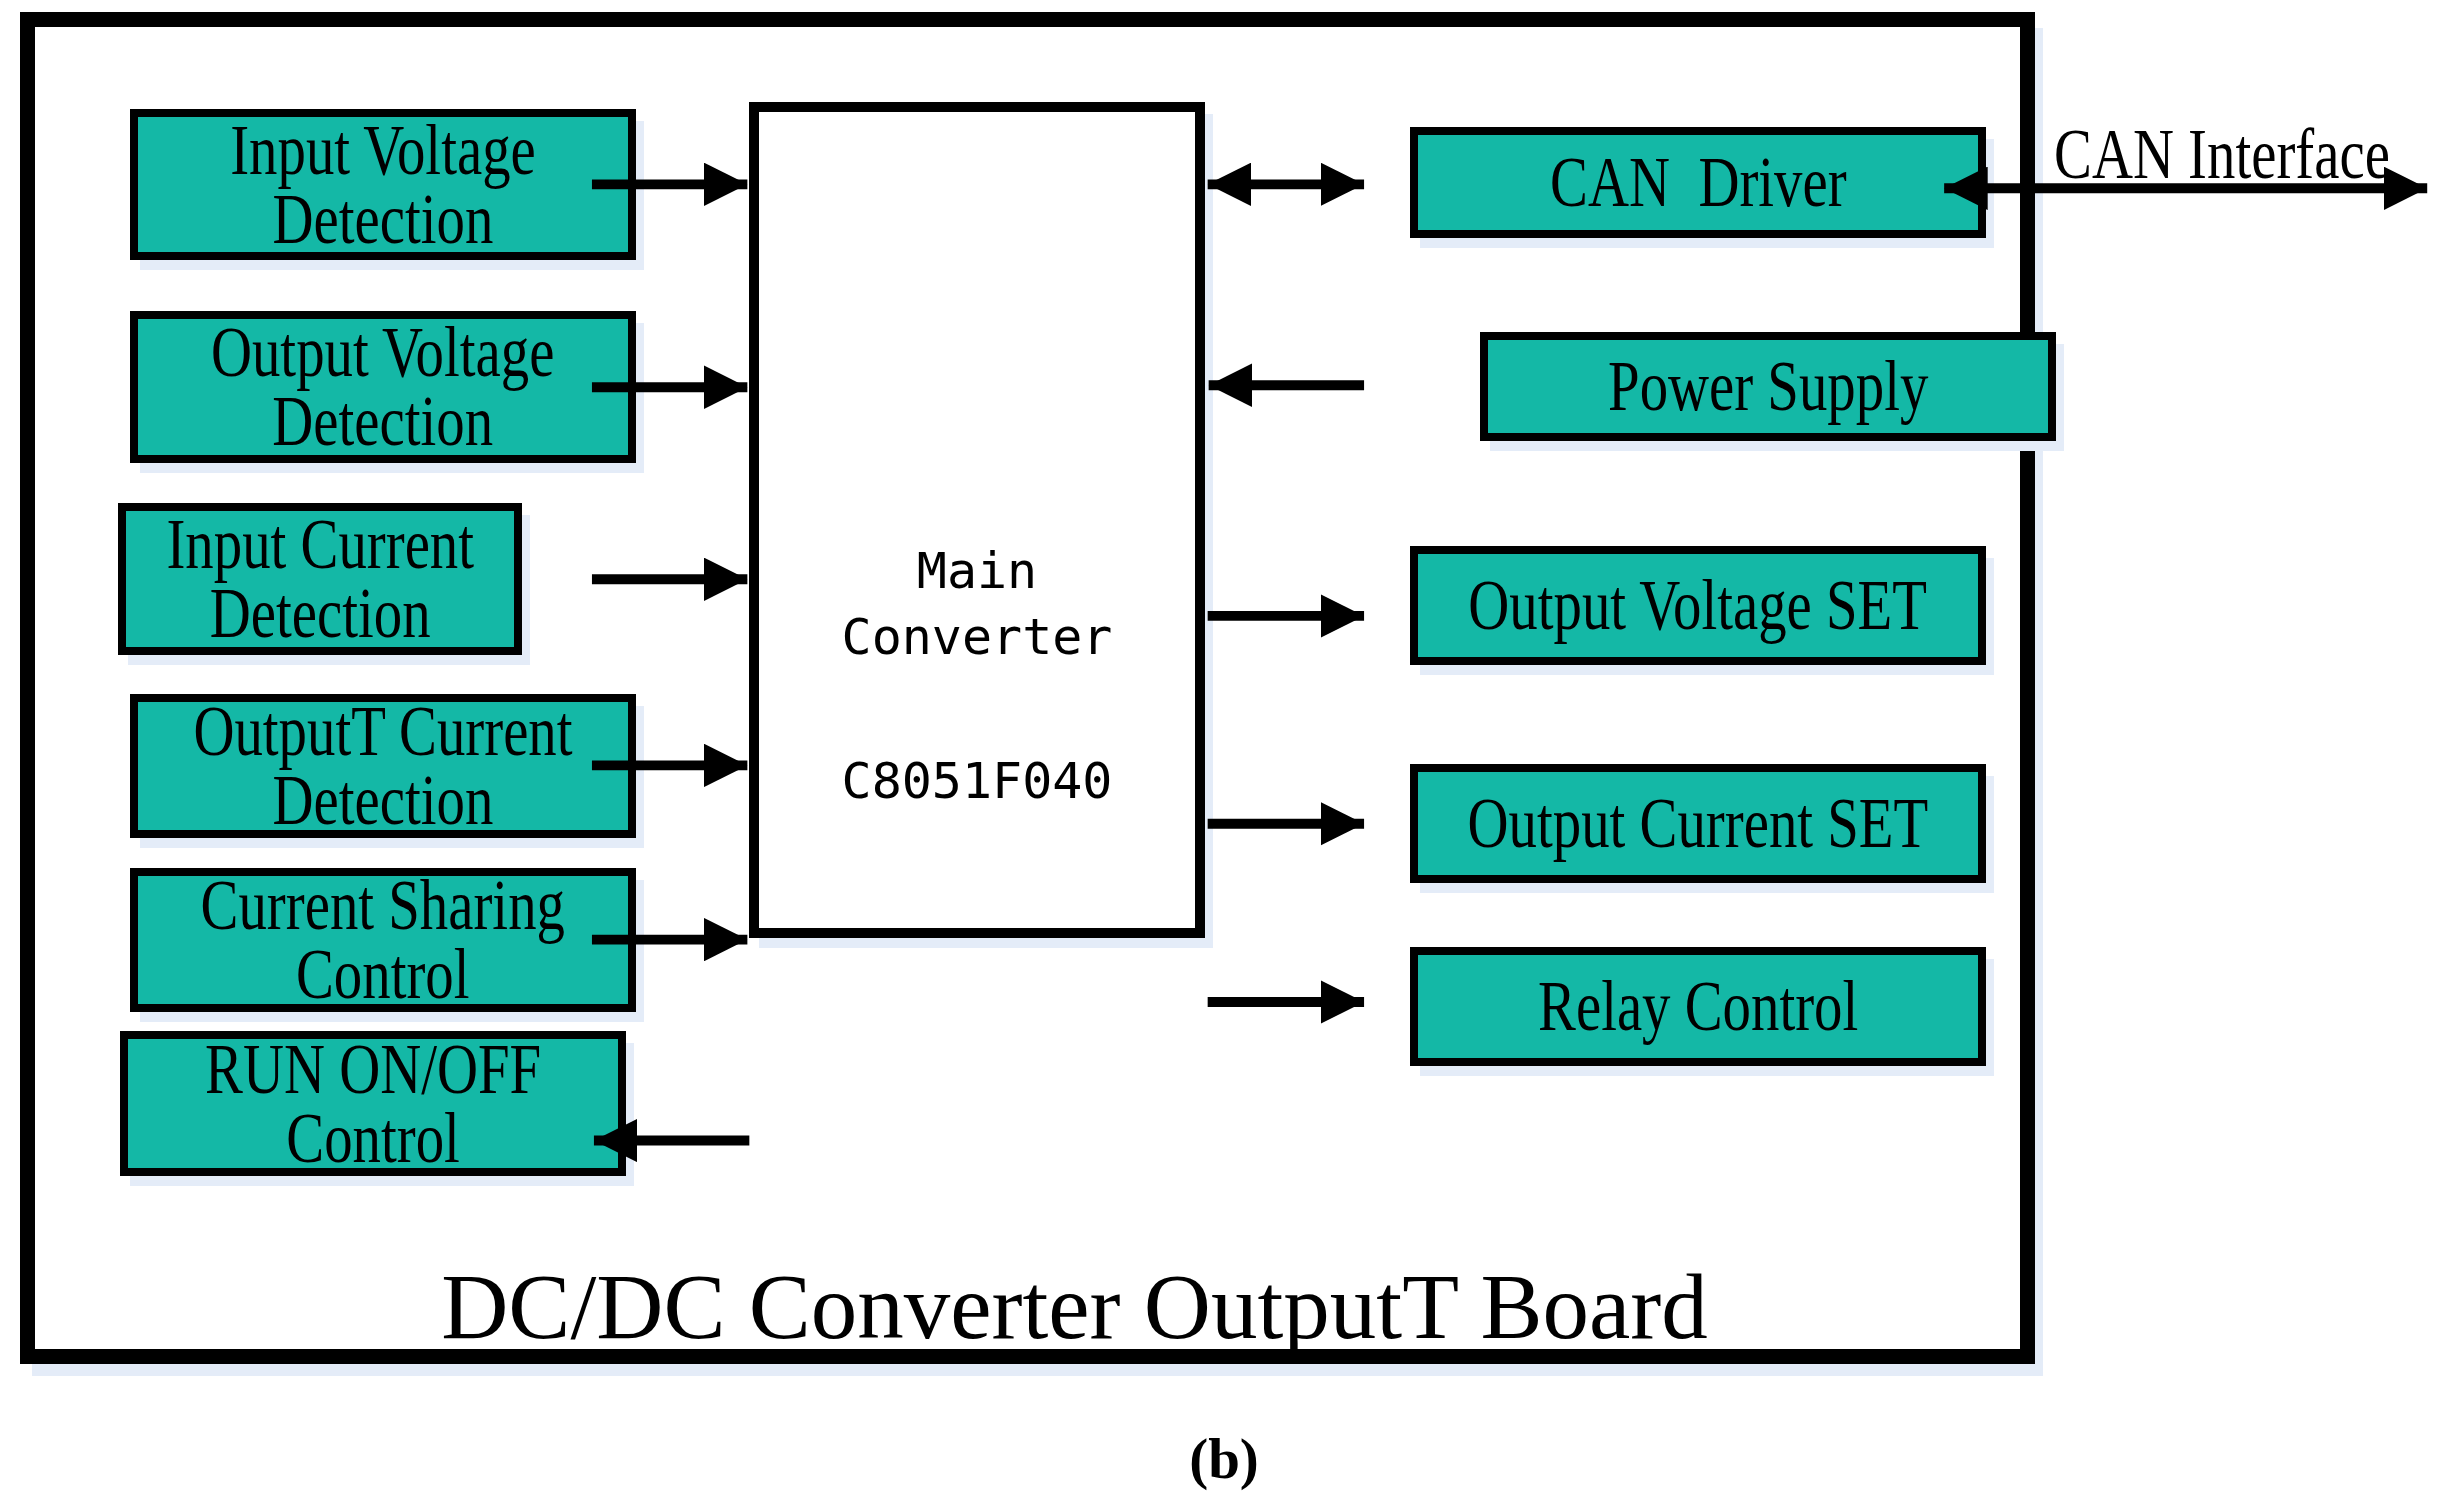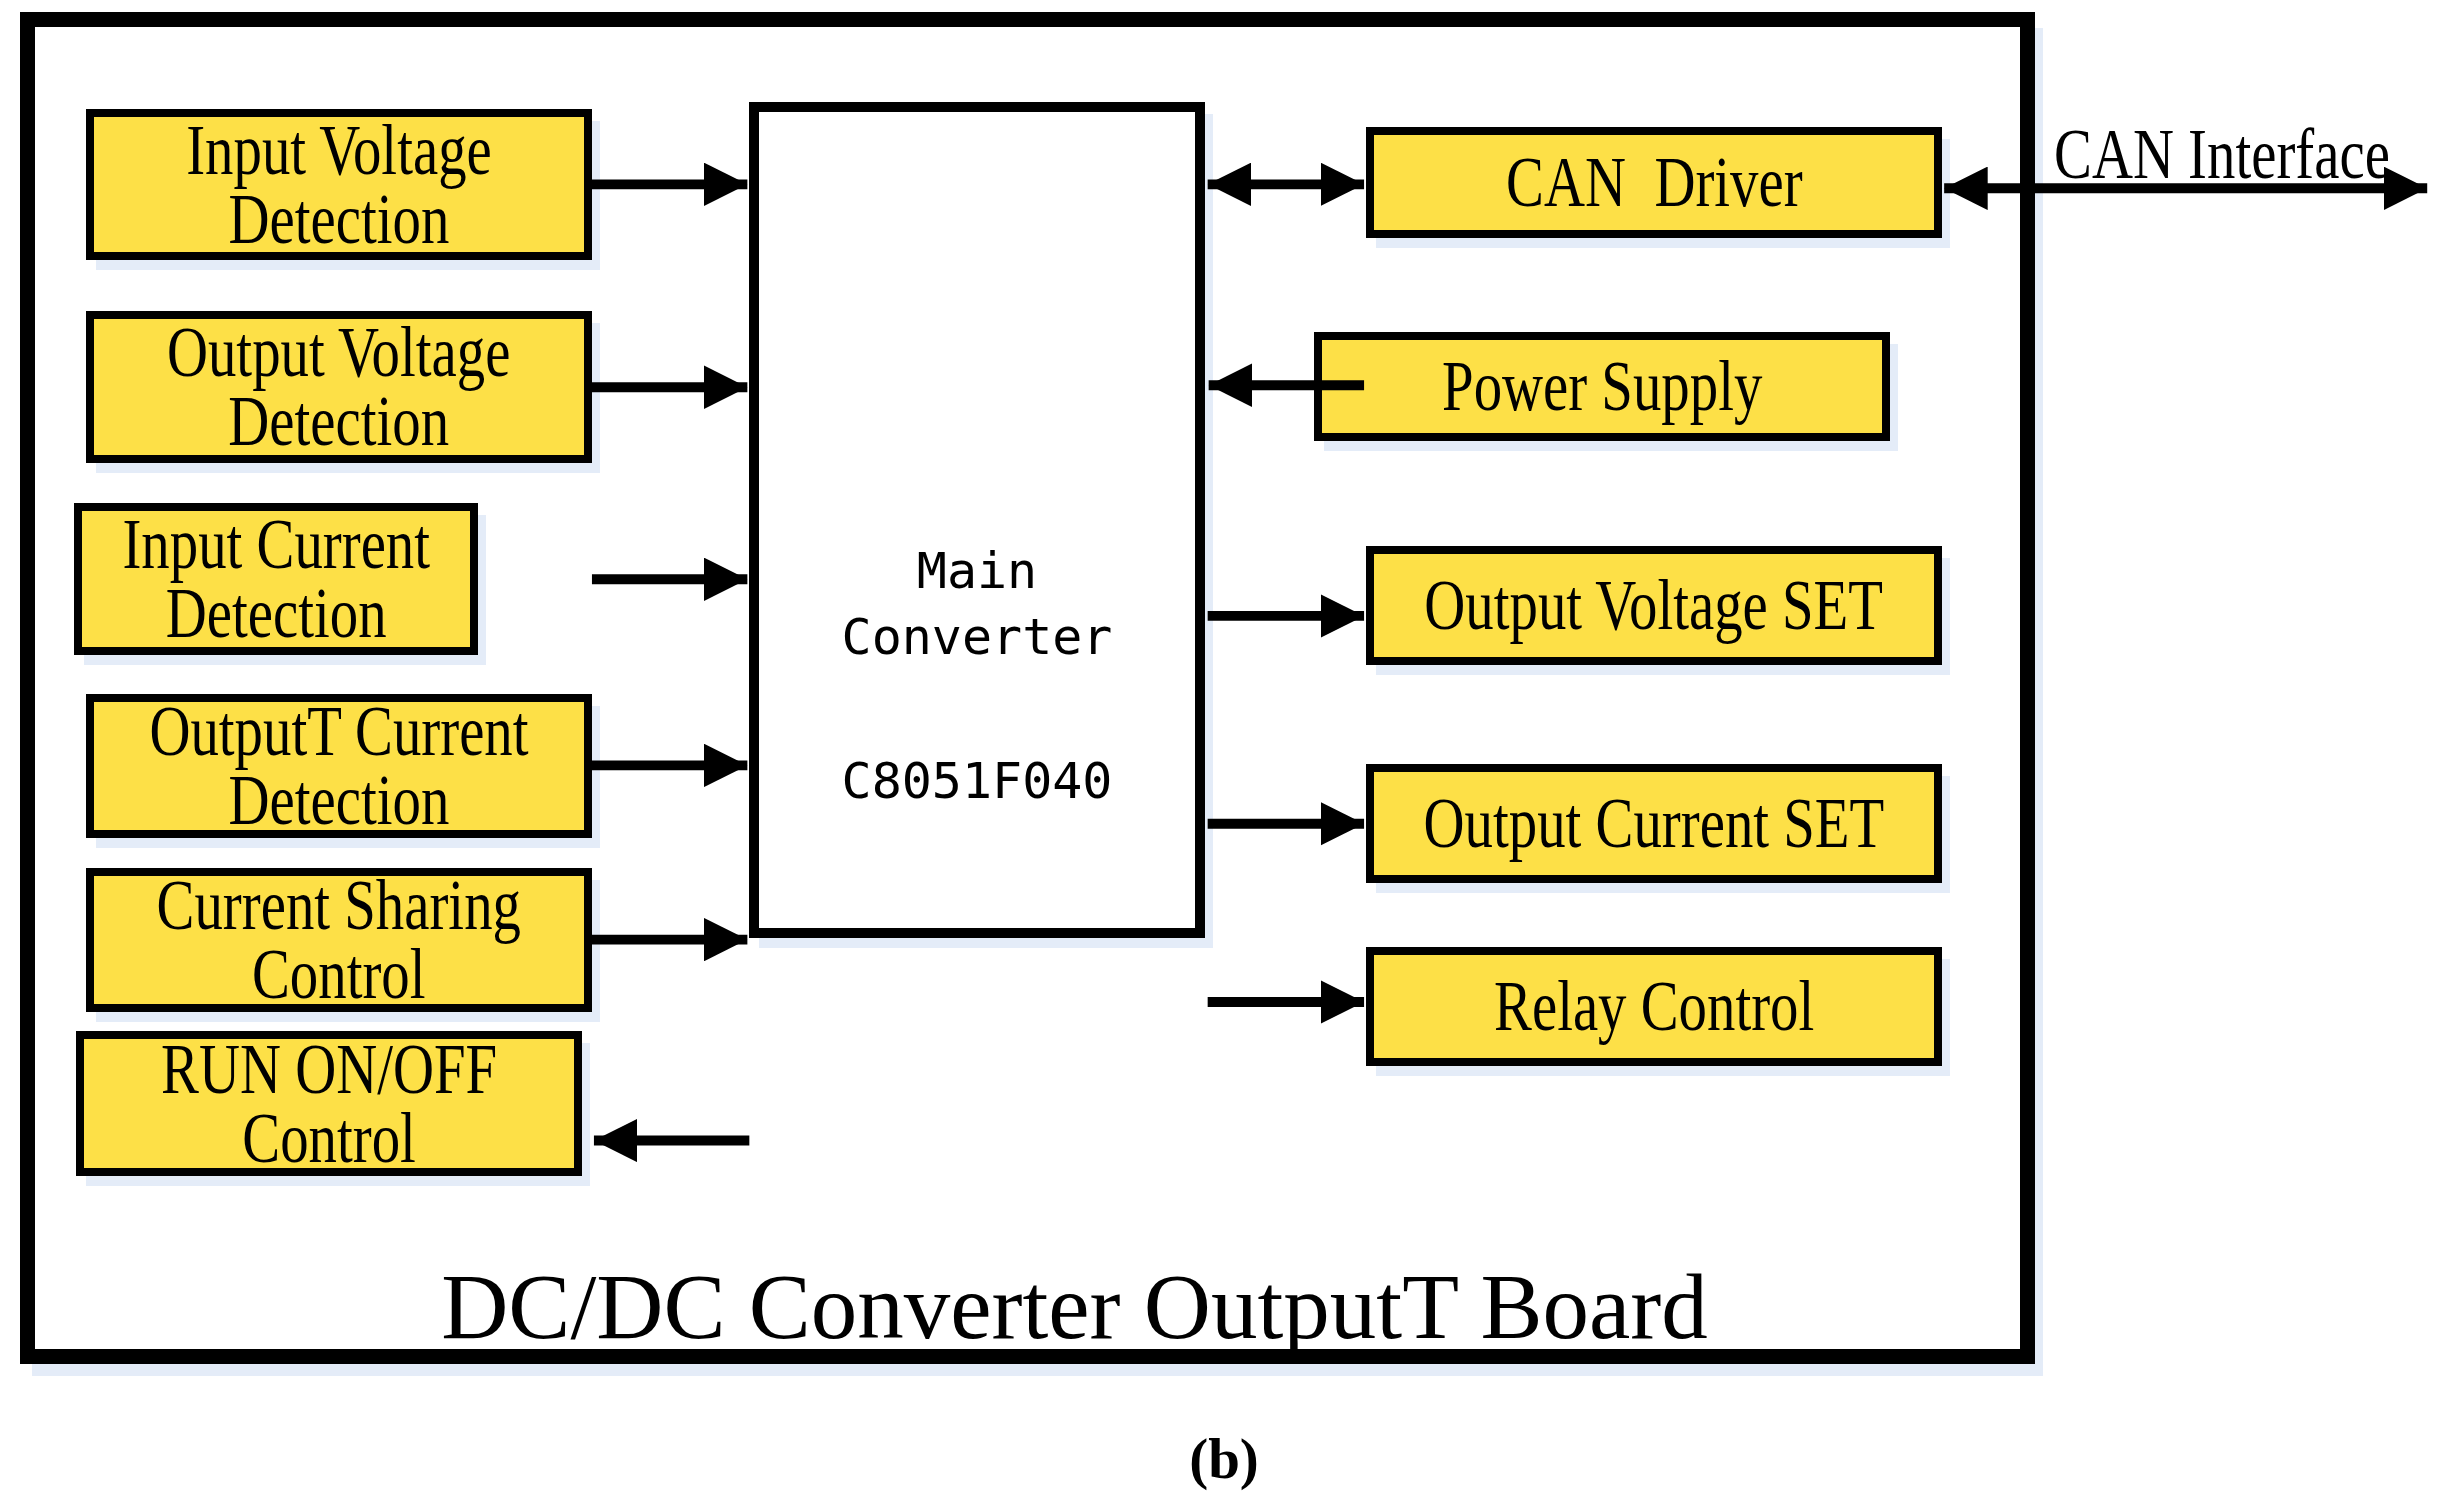--- a/index.html
+++ b/index.html
@@ -5,39 +5,39 @@
   html,body{margin:0;padding:0;background:#ffffff;}
   body{width:2448px;height:1510px;position:relative;overflow:hidden;
        font-family:"Liberation Serif", serif;color:#000;}
 
   
   .board{position:absolute;left:20px;top:12px;width:2015px;height:1352px;
          border:15px solid #000;box-sizing:border-box;background:#fff;
          box-shadow:10px 14px 0 -2px #e4ecf8;}
 
   
-  .block{position:absolute;box-sizing:border-box;background:#fde047;border:8px solid #000;
+  .block{position:absolute;box-sizing:border-box;background:#14b8a6;border:8px solid #000;
          display:flex;align-items:center;justify-content:center;text-align:center;
-         box-shadow:9px 11px 0 -1px #e4ecf8;}
+         box-shadow:9px 11px 0 -1px #e4ecf8;margin-left:44px;}
   .block .lbl{display:inline-block;transform:scaleX(0.8);transform-origin:center;
               font-size:71px;line-height:69px;}
   .left-col .lbl{white-space:pre-line;}
   .right-col .lbl{white-space:pre;}
 
   
   .lb1{left:86px;top:109px;width:506px;height:151px;}
   .lb2{left:86px;top:311px;width:506px;height:152px;}
   .lb3{left:74px;top:503px;width:404px;height:152px;}
   .lb4{left:86px;top:694px;width:506px;height:144px;}
   .lb5{left:86px;top:868px;width:506px;height:144px;}
   .lb6{left:76px;top:1031px;width:506px;height:145px;}
 
   
   .rb1{left:1366px;top:127px;width:576px;height:111px;}
-  .rb2{left:1314px;top:332px;width:576px;height:109px;}
+  .rb2{left:1436px;top:332px;width:576px;height:109px;}
   .rb3{left:1366px;top:546px;width:576px;height:119px;}
   .rb4{left:1366px;top:764px;width:576px;height:119px;}
   .rb5{left:1366px;top:947px;width:576px;height:119px;}
 
   
   .controller{position:absolute;left:749px;top:102px;width:456px;height:836px;
               box-sizing:border-box;border:10px solid #000;background:#fff;
               box-shadow:9px 11px 0 -1px #e4ecf8;}
   .controller .cline{position:absolute;left:0;right:0;text-align:center;
                      font-family:"DejaVu Sans Mono", monospace;font-size:50px;line-height:50px;}

